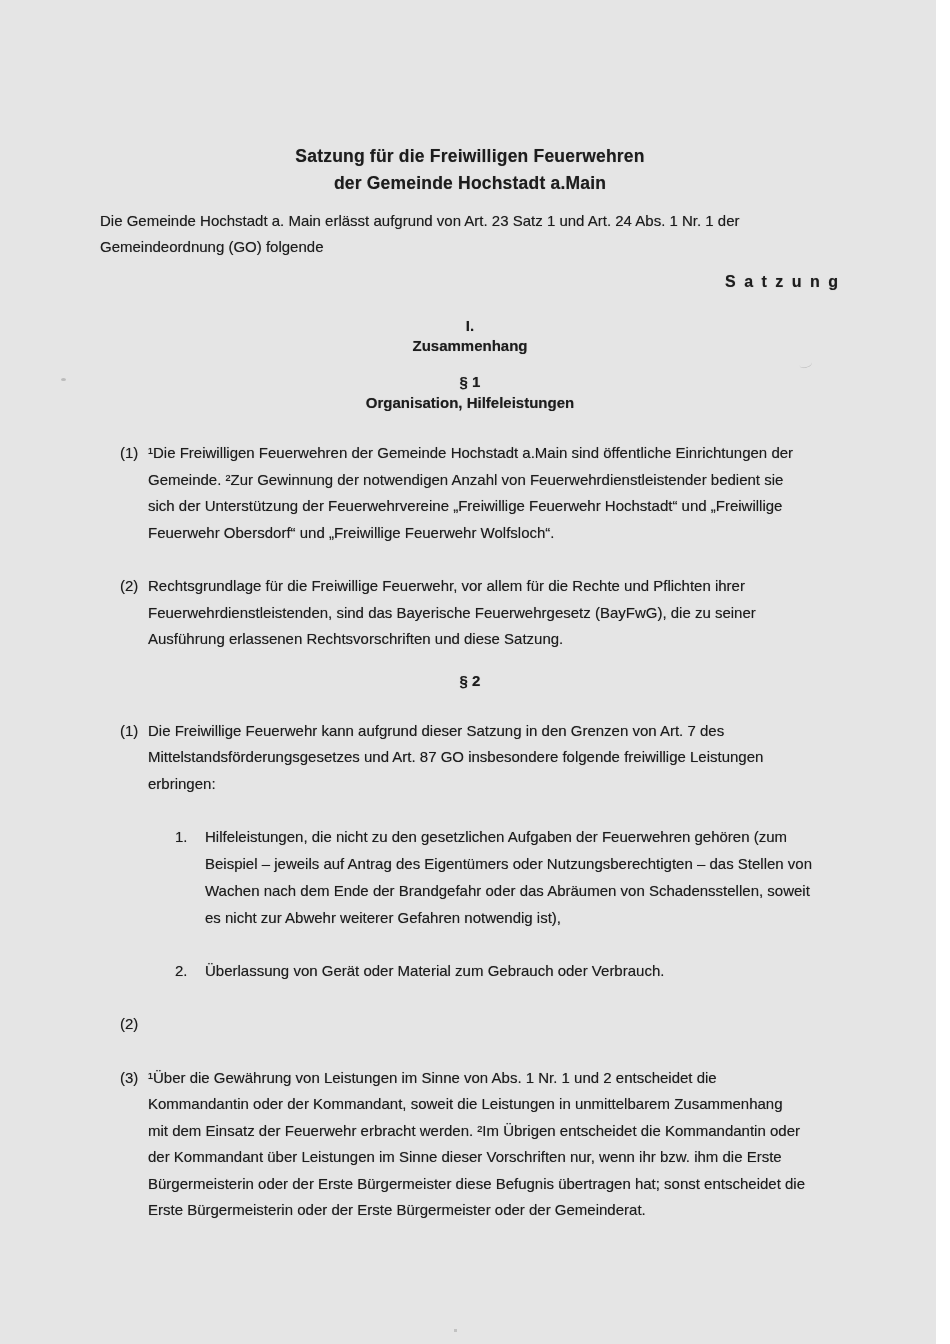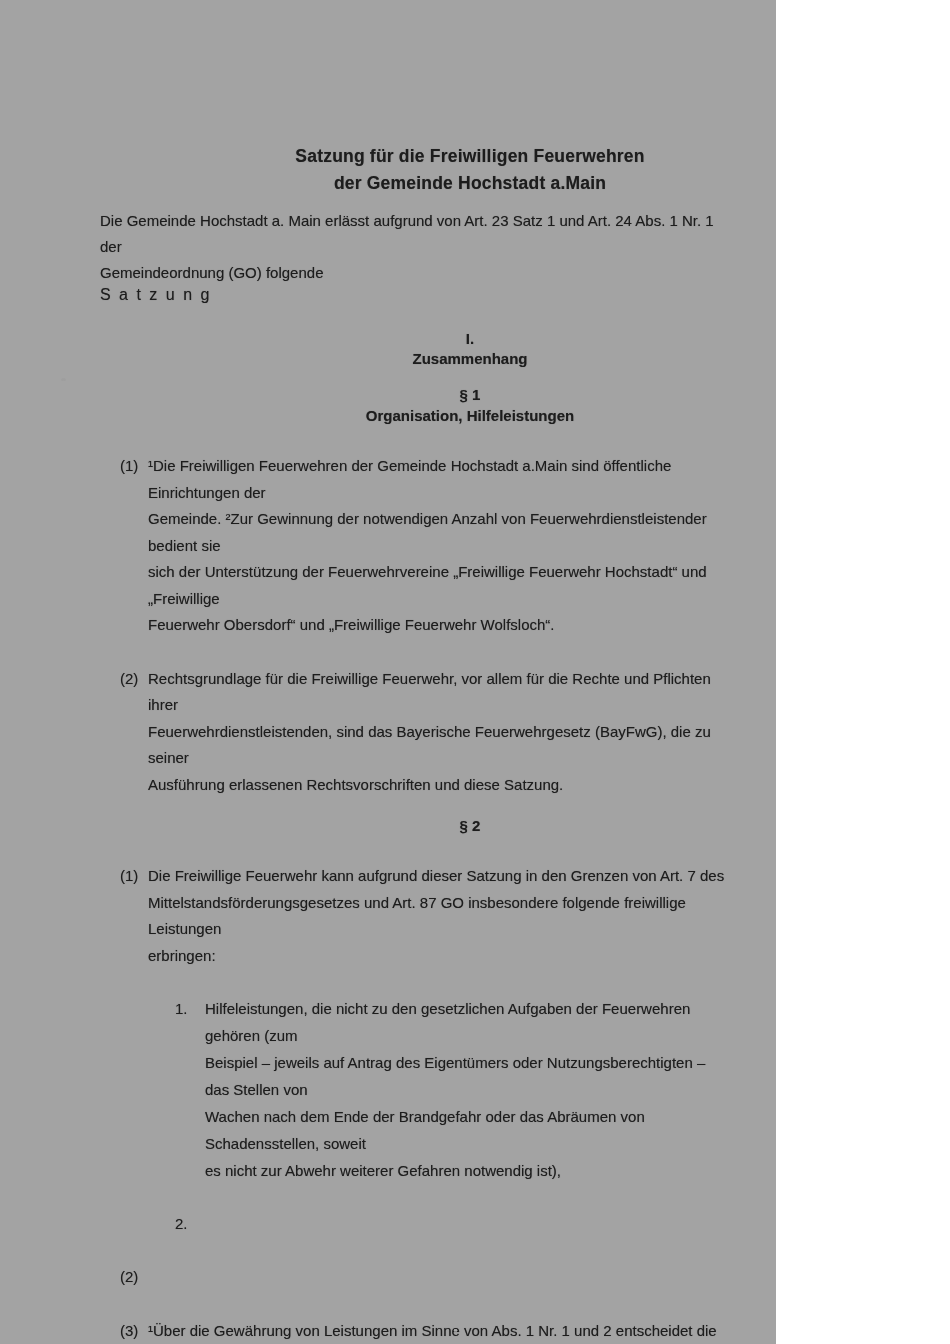--- a/index.html
+++ b/index.html
@@ -4,23 +4,23 @@
 <style>
   * { box-sizing: border-box; margin: 0; padding: 0; }
   html, body { width: 950px; background: #ffffff; }
   body {
     font-family: "Liberation Sans", "DejaVu Sans", sans-serif;
     color: #1d1d1d;
     -webkit-font-smoothing: antialiased;
   }
   .sheet {
     position: relative;
-    width: 776px;
+    width: 936px;
     height: 1344px;
-    background: #a3a3a3;
+    background: #e5e5e5;
     overflow: hidden;
   }
   .content {
     padding: 143px 45px 0 100px;
     text-shadow: 0 0 0.7px rgba(40,40,40,0.55);
   }
   .title-block {
     width: 740px;
     text-align: center;
     font-weight: bold;
@@ -28,23 +28,24 @@
     line-height: 27px;
     letter-spacing: 0.2px;
   }
   .preamble {
     margin-top: 11px;
     font-size: 15px;
     line-height: 26px;
     white-space: pre-line;
   }
   .satzung-heading {
-    width: 740px;
-    text-align: left;
-    font-weight: normal;
+    margin-top: 13px;
+    width: 740px;
+    text-align: right;
+    font-weight: bold;
     font-size: 16px;
     line-height: 18px;
     letter-spacing: 2px;
   }
   .part-block {
     margin-top: 25px;
     width: 740px;
     text-align: center;
     font-weight: bold;
     font-size: 15px;
@@ -165,20 +166,21 @@
     <div class="subpara">
       <span class="marker">1.</span>
       <div class="ptext">Hilfeleistungen, die nicht zu den gesetzlichen Aufgaben der Feuerwehren gehören (zum
 Beispiel – jeweils auf Antrag des Eigentümers oder Nutzungsberechtigten – das Stellen von
 Wachen nach dem Ende der Brandgefahr oder das Abräumen von Schadensstellen, soweit
 es nicht zur Abwehr weiterer Gefahren notwendig ist),</div>
     </div>
 
     <div class="subpara">
       <span class="marker">2.</span>
+      <div class="ptext">Überlassung von Gerät oder Material zum Gebrauch oder Verbrauch.</div>
     </div>
 
     <div class="para">
       <span class="marker">(2)</span>
     </div>
 
     <div class="para">
       <span class="marker">(3)</span>
       <div class="ptext">¹Über die Gewährung von Leistungen im Sinne von Abs. 1 Nr. 1 und 2 entscheidet die
 Kommandantin oder der Kommandant, soweit die Leistungen in unmittelbarem Zusammenhang

